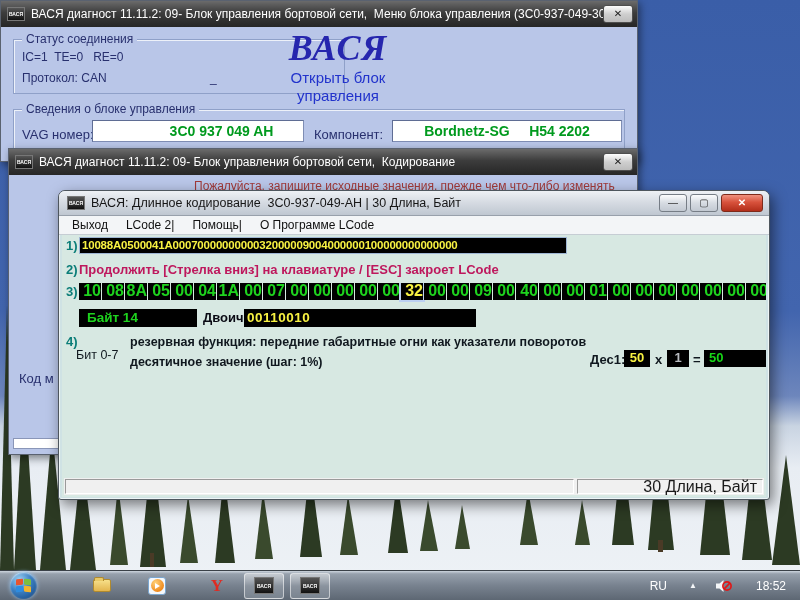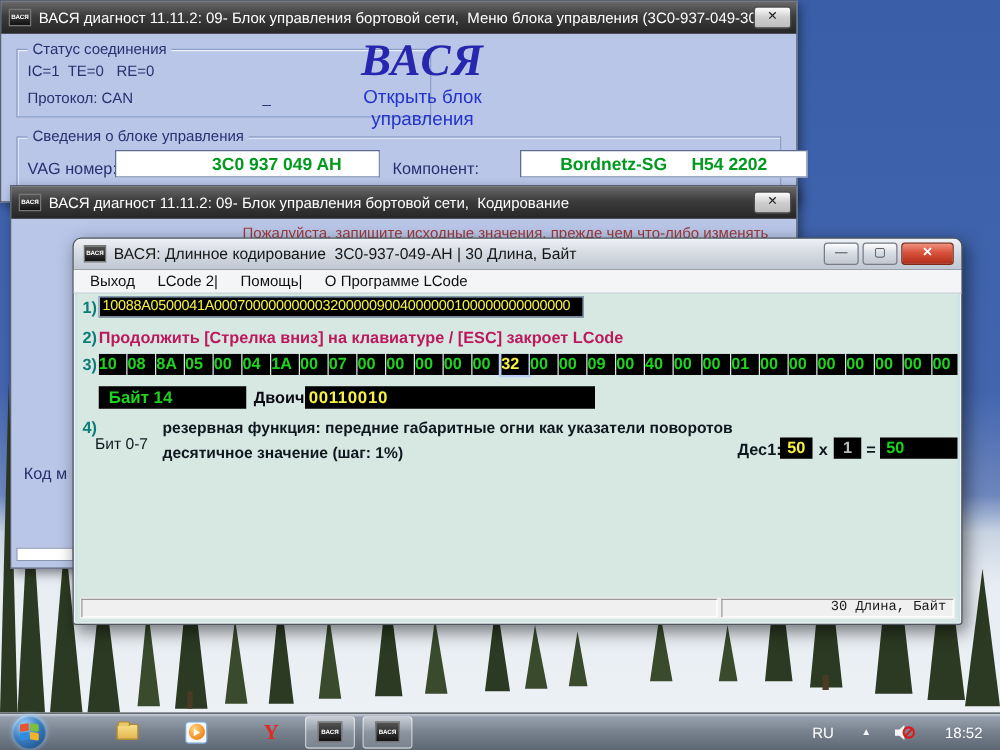--- a/index.html
+++ b/index.html
@@ -57,45 +57,45 @@
   .w3btn { width:28px; height:18px; margin-left:3px; border:1px solid #767d86; border-radius:3px;
            background:linear-gradient(180deg,#fcfdfe,#d6dbe2 50%,#c2c9d2); color:#333;
            font-size:10px; line-height:15px; text-align:center; flex:0 0 auto; }
   .w3btn.close { width:42px; background:linear-gradient(180deg,#f0927f,#d8523c 45%,#b22e1a); color:#fff;
                  border-color:#7e2a1a; font-weight:bold; }
   #w3menu { height:19px; background:#f3f5f7; border-bottom:1px solid #c6cdd4; display:flex; align-items:center; padding-left:4px; }
   #w3menu span { font-size:12px; color:#101010; padding:1px 9px; }
   #w3body { position:relative; height:262px; margin:0 3px 4px; background:#d7e8e2; overflow:hidden; }
 
   .rownum { position:absolute; font-size:13px; font-weight:bold; color:#0b7d78; }
-  #row1field { position:absolute; left:17px; top:2px; width:388px; height:17px; background:#000;
-               border:1px solid #9fb6d4; color:#f8f242; font-weight:normal; font-size:11.5px;
+  #row1field { position:absolute; left:17px; top:2px; width:488px; height:17px; background:#000;
+               border:1px solid #9fb6d4; color:#f8f242; font-weight:bold; font-size:11.5px;
                line-height:15px; padding-left:2px; overflow:hidden; white-space:nowrap; letter-spacing:-0.2px; }
   #row2text { position:absolute; left:17px; top:27px; font-size:13px; font-weight:bold; color:#be185d; }
   #hexrow { position:absolute; left:17px; top:48px; width:689px; height:19px; display:flex; gap:1px; overflow:hidden; }
-  .hexcell { flex:0 0 22px; height:17px; background:#000; color:#1ed31e; font-weight:bold; font-size:13px;
-             text-align:left; line-height:16px; }
+  .hexcell { flex:0 0 22px; height:17px; background:#000; color:#1ed31e; font-weight:bold; font-size:16px;
+             text-align:right; line-height:16px; }
   .hexcell.sel { color:#f8f242; outline:2px solid #bcd0f2; outline-offset:0; }
   #bytebox { position:absolute; left:17px; top:74px; width:118px; height:18px; background:#000;
              color:#1ed31e; font-weight:bold; font-size:13.5px; line-height:17px; padding-left:8px; }
   #binlabel { position:absolute; left:141px; top:75px; font-size:13px; font-weight:bold; color:#0a0a14; }
   #binbox { position:absolute; left:182px; top:74px; width:232px; height:18px; background:#000;
             color:#f8f242; font-weight:bold; font-size:13.5px; line-height:17px; padding-left:3px; letter-spacing:.5px; }
   #bitlabel { position:absolute; left:14px; top:113px; font-size:12.5px; color:#10181f; }
   .desc { position:absolute; left:68px; font-size:12.5px; font-weight:bold; color:#10181f; }
   #declabel { position:absolute; left:528px; top:117px; font-size:13px; font-weight:bold; color:#10181f; }
   .decbox { position:absolute; top:115px; height:17px; background:#000; font-weight:bold; font-size:13px; line-height:16px; text-align:center; }
   #decval { left:562px; width:26px; color:#f8f242; }
   #multsign { position:absolute; left:593px; top:117px; font-size:13px; font-weight:bold; color:#10181f; }
   #multval { left:605px; width:22px; color:#b8bcc0; }
   #eqsign { position:absolute; left:631px; top:117px; font-size:13px; font-weight:bold; color:#10181f; }
   #resval { left:642px; width:72px; color:#17d517; text-align:left; padding-left:5px; }
   #w3status { position:absolute; left:2px; right:2px; bottom:2px; height:17px; background:#f0f0f0; }
   .scell { position:absolute; top:1px; bottom:1px; border:1px solid; border-color:#9a9a9a #fff #fff #9a9a9a;
-           font-size:11px; color:#1a1a1a; line-height:13px;font-family:Liberation Mono, monospace; }
+           font-size:16px; color:#1a1a1a; line-height:13px; }
   #scell-left { left:1px; right:190px; }
   #scell-right { right:1px; width:186px; text-align:right; padding-right:5px; }
 
   
   #taskbar { position:absolute; left:0; bottom:0; width:800px; height:30px; z-index:10;
              background:linear-gradient(180deg,#cdd5de 0%,#96a0ac 10%,#78828f 50%,#5d6773 100%);
              border-top:1px solid #3a4148; display:flex; align-items:center; }
   #orb { width:27px; height:27px; border-radius:50%; margin-left:10px; position:relative; flex:0 0 auto;
          background:radial-gradient(circle at 35% 30%, #9fd2f5 0%, #3a7fc2 45%, #123e75 100%);
          box-shadow:0 0 4px rgba(160,210,255,.8), inset 0 1px 2px rgba(255,255,255,.7); }
@@ -174,21 +174,21 @@
       <div class="navy" style="position:absolute; left:8px; top:31px;text-align:right;">Протокол: CAN</div>
       <div class="navy" style="position:absolute; left:196px; top:31px;">_</div>
     </div>
     <div id="logo-brand">ВАСЯ</div>
     <div id="logo-sub">Открыть блок управления</div>
     <div class="groupbox" style="left:12px; top:82px; width:612px; height:44px;">
       <span class="glegend">Сведения о блоке управления</span>
       <div class="navy" style="position:absolute; left:8px; top:17px; font-size:13px;">VAG номер:</div>
       <div class="wfield" style="left:78px; top:10px; width:212px; height:22px;padding-left:47px;">3C0 937 049 AH</div>
       <div class="navy" style="position:absolute; left:300px; top:17px; font-size:13px;">Компонент:</div>
-      <div class="wfield pre" style="left:378px; top:10px; width:230px; height:22px;margin-left:24px;">Bordnetz-SG     H54 2202</div>
+      <div class="wfield pre" style="left:378px; top:10px; width:230px; height:22px;">Bordnetz-SG     H54 2202</div>
     </div>
   </div>
 </div>
 
 <div class="cwin" id="win2">
   <div class="ctitle">
     <span class="appico">ВАСЯ</span>
     <span class="ttext">ВАСЯ диагност 11.11.2: 09- Блок управления бортовой сети,  Кодирование</span>
     <span class="closebtn">✕</span>
   </div>

